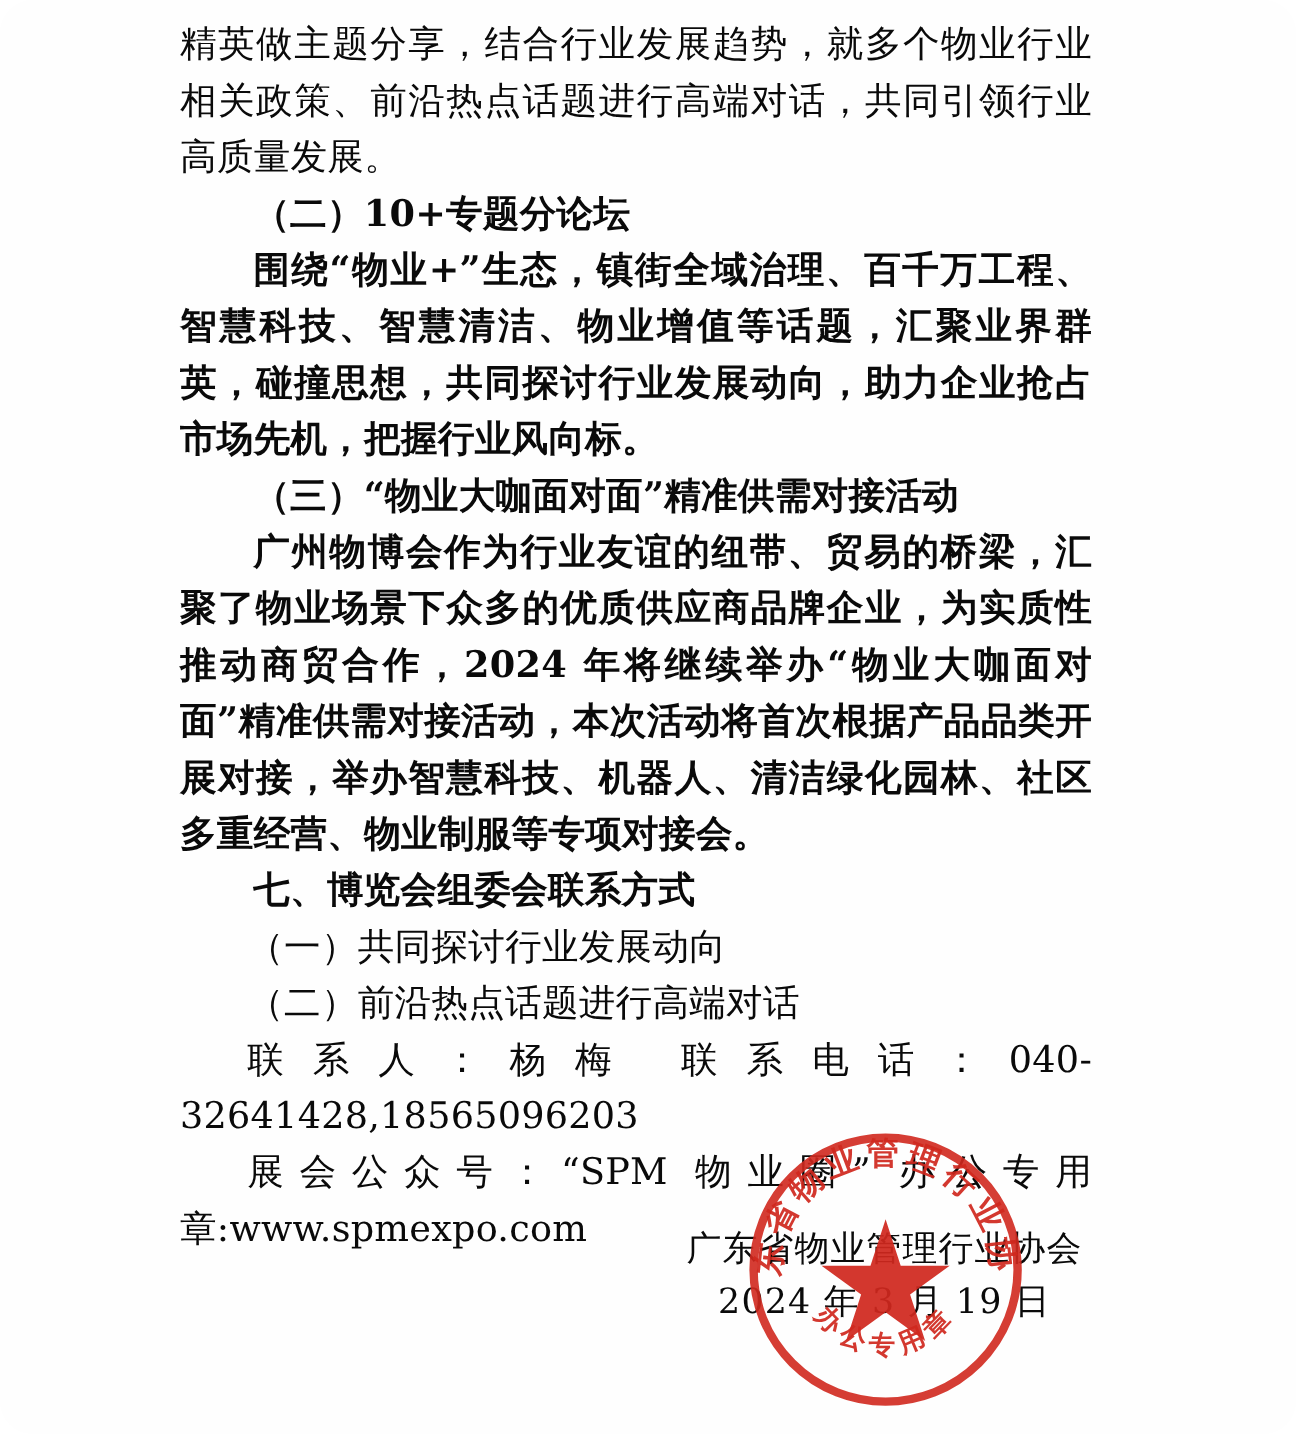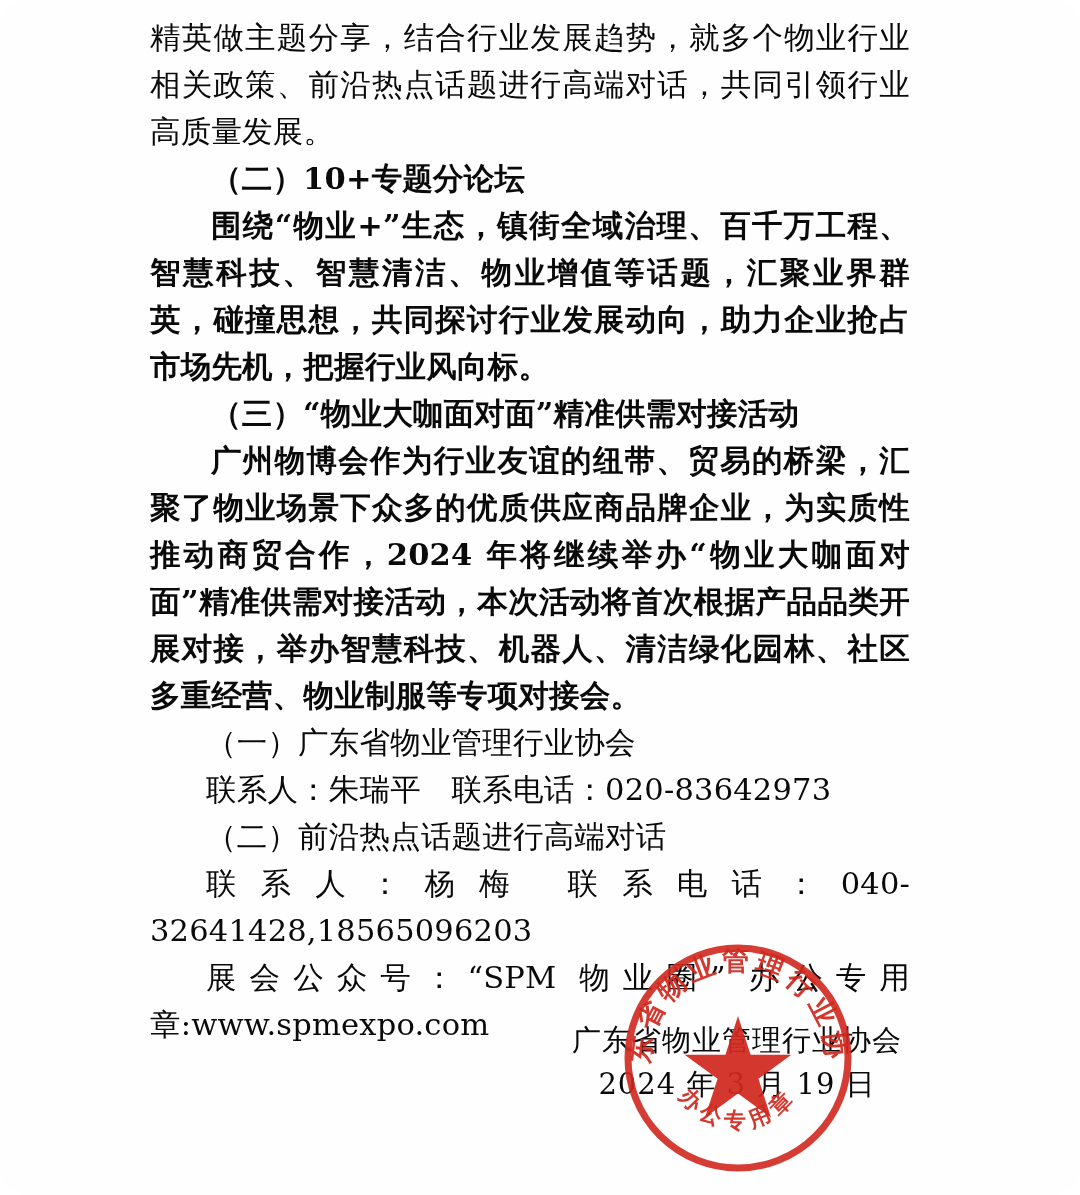--- a/index.html
+++ b/index.html
@@ -91,24 +91,24 @@
     <p class="noindent">精英做主题分享，结合行业发展趋势，就多个物业行业相关政策、前沿热点话题进行高端对话，共同引领行业高质量发展。</p>
 
     <p class="indent">（二）10+专题分论坛</p>
 
     <p class="indent">围绕“物业+”生态，镇街全域治理、百千万工程、智慧科技、智慧清洁、物业增值等话题，汇聚业界群英，碰撞思想，共同探讨行业发展动向，助力企业抢占市场先机，把握行业风向标。</p>
 
     <p class="indent">（三）“物业大咖面对面”精准供需对接活动</p>
 
     <p class="indent">广州物博会作为行业友谊的纽带、贸易的桥梁，汇聚了物业场景下众多的优质供应商品牌企业，为实质性推动商贸合作，2024 年将继续举办“物业大咖面对面”精准供需对接活动，本次活动将首次根据产品品类开展对接，举办智慧科技、机器人、清洁绿化园林、社区多重经营、物业制服等专项对接会。</p>
 
+    <p class="heading">七、博览会组委会联系方式</p>
 
-    <p class="contact-line">（一）广东省物业管理行业协会</p>
+    <p class="contact-line">（一）共同探讨行业发展动向</p>
 
-    <p class="contact-line">联系人：朱瑞平　联系电话：020-83642973</p>
 
     <p class="contact-line">（二）前沿热点话题进行高端对话</p>
 
     <p class="contact-line">联系人：杨梅 联系电话：040-32641428,18565096203</p>
 
     <p class="contact-line">展会公众号：“SPM 物业圈” 办公专用章:www.spmexpo.com</p>
 
   </div>
 
   <div class="signature">

